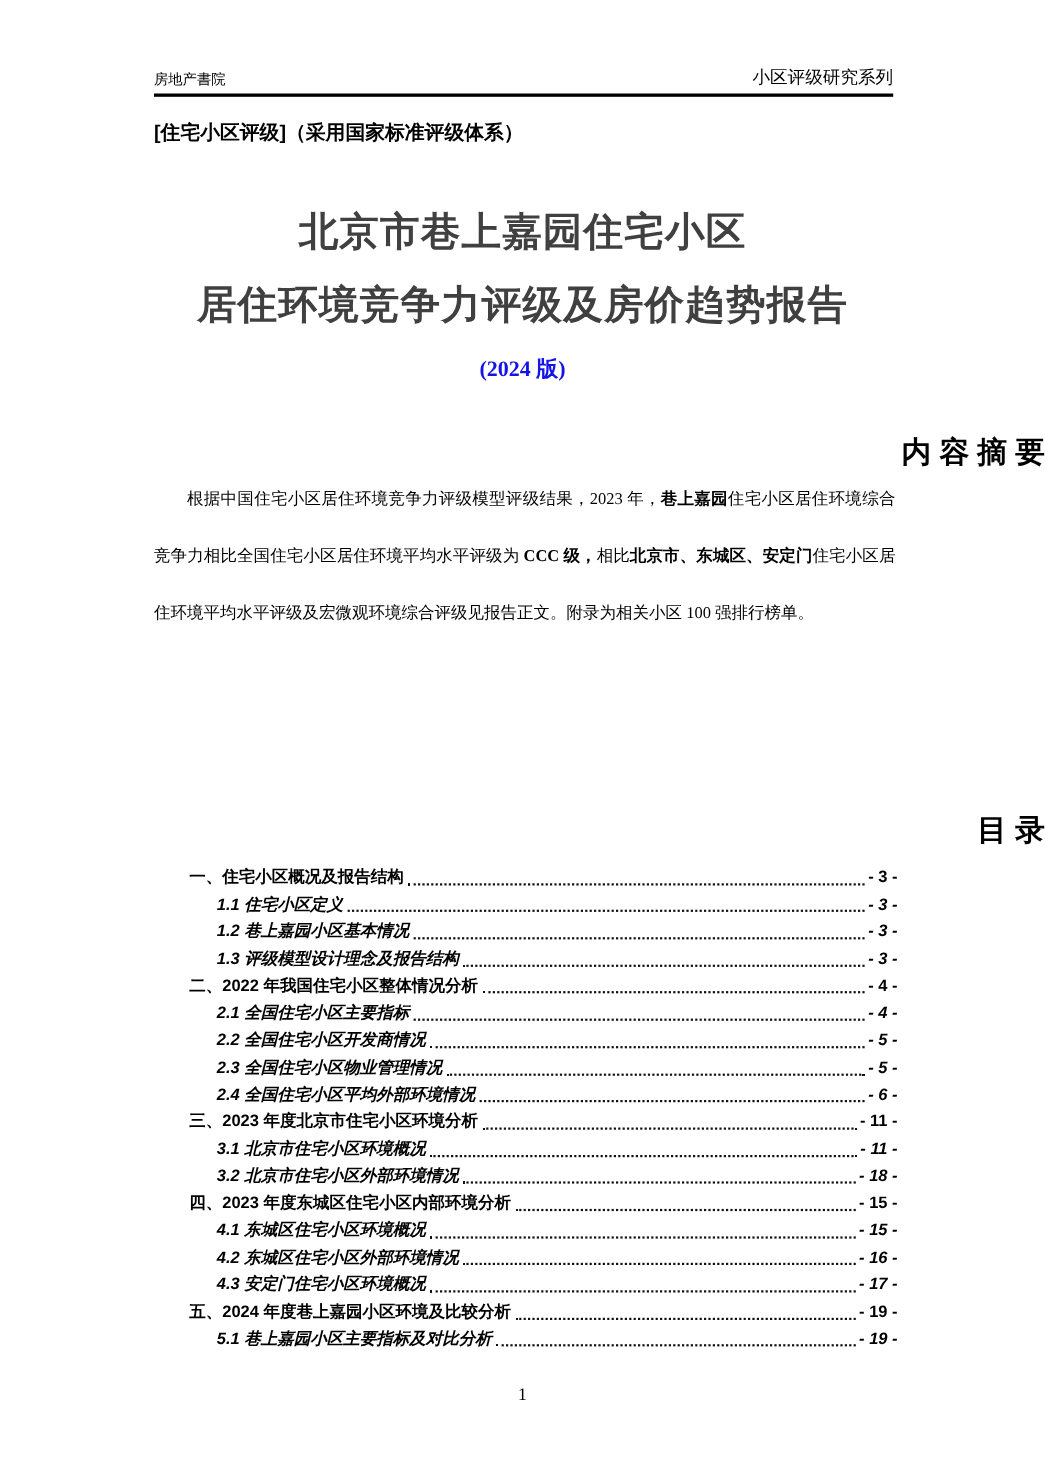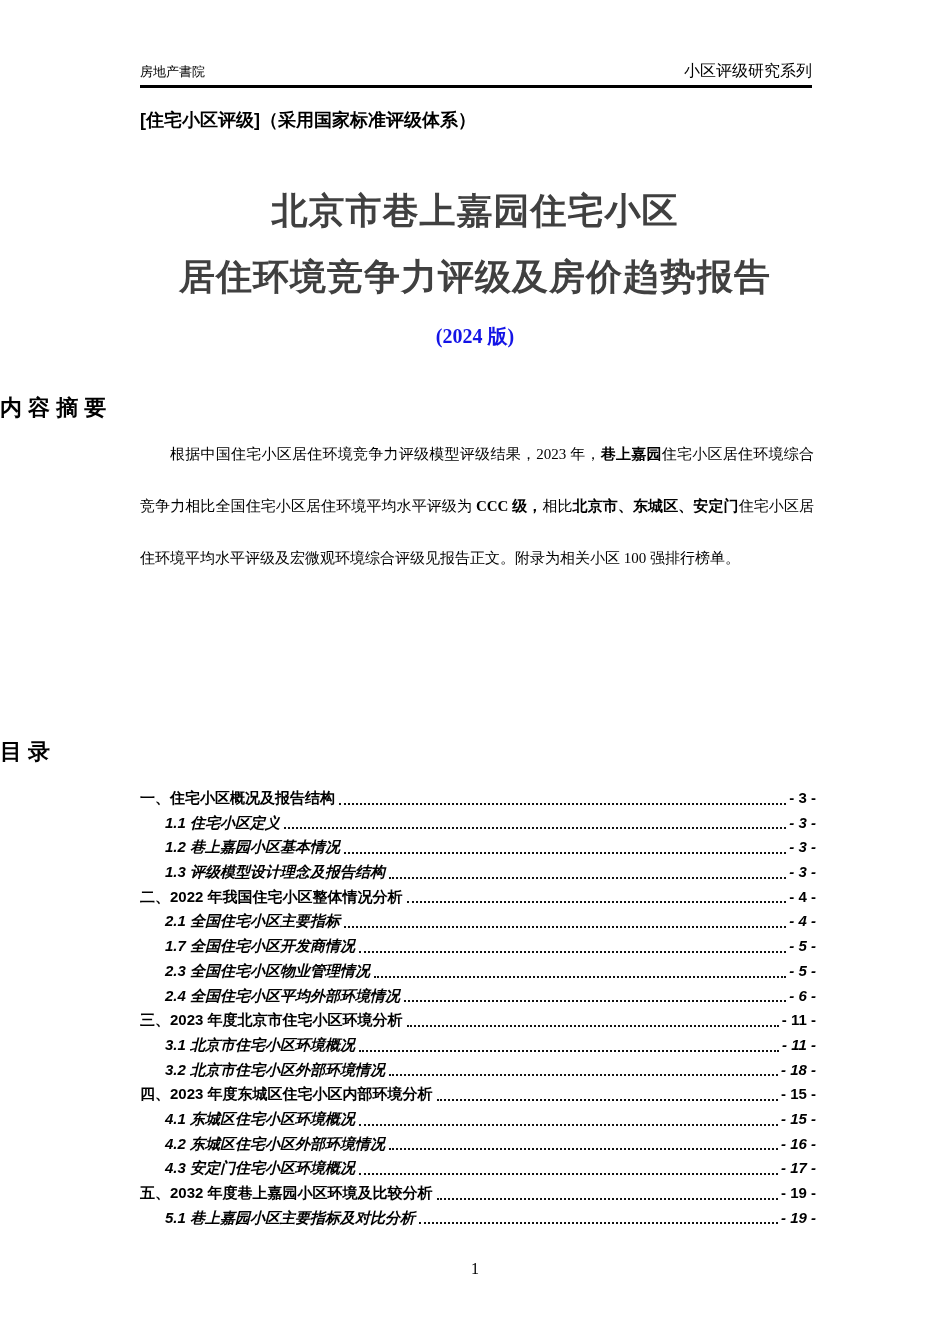--- a/index.html
+++ b/index.html
@@ -41,22 +41,22 @@
     position:absolute;left:0;width:100%;top:320px;
     text-align:center;
     font-family:"Liberation Serif", serif;
     font-weight:bold;
     color:#1414e6;
     font-size:20px;line-height:32px;
   }
   
   .sec-heading{
     position:absolute;left:0;width:100%;
-    margin:0;text-align:left;
-    font-size:22px;font-weight:bold;
+    margin:0;text-align:right;
+    font-size:27px;font-weight:bold;
     font-family:"Liberation Sans", sans-serif;
   }
   .summary-heading{top:393px;}
   .toc-heading{top:737px;}
   
   .summary{
     position:absolute;left:140px;right:136px;top:428px;
     margin:0;
     font-family:"Liberation Serif", serif;
     font-size:15px;line-height:52px;
@@ -70,21 +70,21 @@
   }
   .toc-item{
     display:flex;align-items:baseline;
     height:24.7px;
     font-size:15px;font-weight:600;
     line-height:24.7px;
     font-family:"Liberation Sans", sans-serif;
     white-space:nowrap;
   }
   .toc-item.lvl2{padding-left:25px;font-style:italic;}
-  .toc-label{flex:0 0 auto;}
+  .toc-label{flex:0 0 auto;margin-left:32px;}
   .toc-leader{
     flex:1 1 auto;
     align-self:flex-end;
     border-bottom:2px dotted #111;
     margin:0 3px 6px 4px;
     min-width:20px;
   }
   .toc-page{flex:0 0 auto;font-weight:600;}
   
   .page-num{
@@ -141,21 +141,21 @@
         <span class="toc-label">二、2022 年我国住宅小区整体情况分析</span>
         <span class="toc-leader"></span>
         <span class="toc-page">- 4 -</span>
       </div>
       <div class="toc-item lvl2">
         <span class="toc-label">2.1 全国住宅小区主要指标</span>
         <span class="toc-leader"></span>
         <span class="toc-page">- 4 -</span>
       </div>
       <div class="toc-item lvl2">
-        <span class="toc-label">1.7 全国住宅小区开发商情况</span>
+        <span class="toc-label">2.2 全国住宅小区开发商情况</span>
         <span class="toc-leader"></span>
         <span class="toc-page">- 5 -</span>
       </div>
       <div class="toc-item lvl2">
         <span class="toc-label">2.3 全国住宅小区物业管理情况</span>
         <span class="toc-leader"></span>
         <span class="toc-page">- 5 -</span>
       </div>
       <div class="toc-item lvl2">
         <span class="toc-label">2.4 全国住宅小区平均外部环境情况</span>
@@ -191,21 +191,21 @@
         <span class="toc-label">4.2 东城区住宅小区外部环境情况</span>
         <span class="toc-leader"></span>
         <span class="toc-page">- 16 -</span>
       </div>
       <div class="toc-item lvl2">
         <span class="toc-label">4.3 安定门住宅小区环境概况</span>
         <span class="toc-leader"></span>
         <span class="toc-page">- 17 -</span>
       </div>
       <div class="toc-item lvl1">
-        <span class="toc-label">五、2032 年度巷上嘉园小区环境及比较分析</span>
+        <span class="toc-label">五、2024 年度巷上嘉园小区环境及比较分析</span>
         <span class="toc-leader"></span>
         <span class="toc-page">- 19 -</span>
       </div>
       <div class="toc-item lvl2">
         <span class="toc-label">5.1 巷上嘉园小区主要指标及对比分析</span>
         <span class="toc-leader"></span>
         <span class="toc-page">- 19 -</span>
       </div>
     </nav>
 

